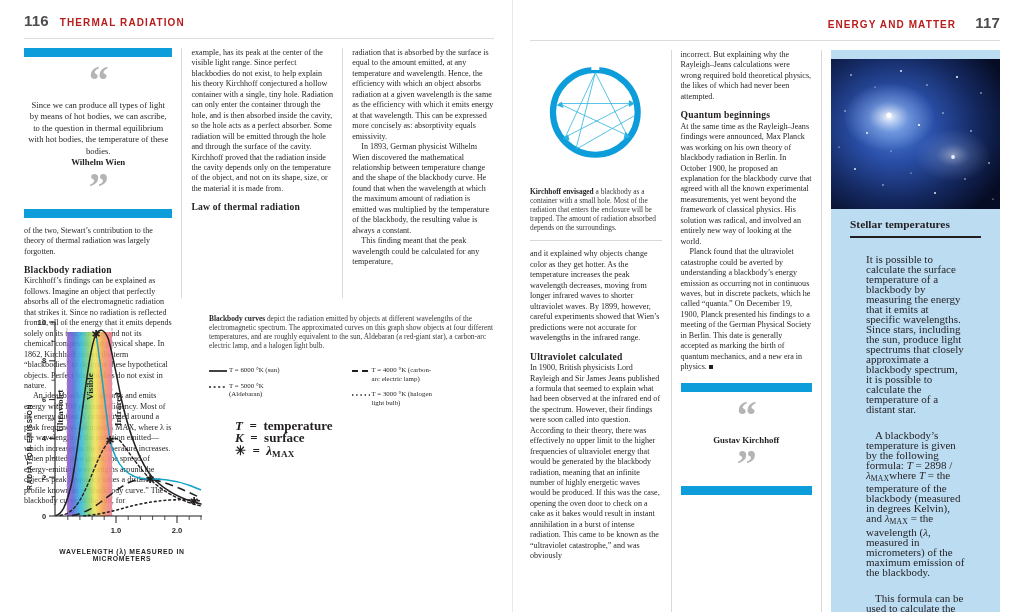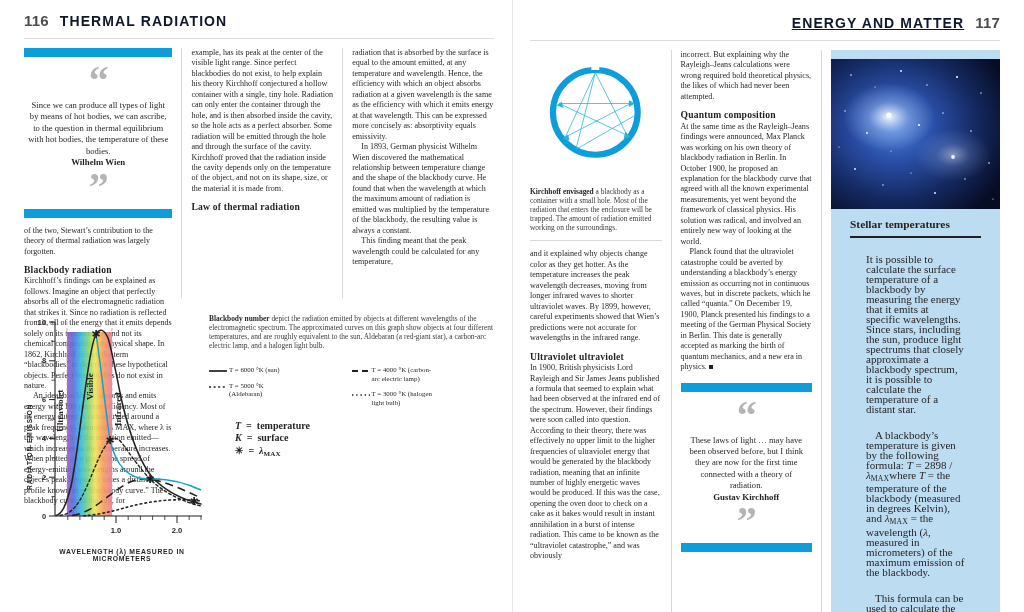--- a/index.html
+++ b/index.html
@@ -17,25 +17,25 @@
 
   
   .runhead{display:flex;align-items:baseline;height:22px;}
   .runhead.right{justify-content:flex-end;}
   .folio{
     font-family:"Liberation Sans", sans-serif;
     font-weight:bold;font-size:15px;color:#4d4d4d;letter-spacing:.2px;
   }
   .runtitle{
     font-family:"Liberation Sans", sans-serif;
-    font-weight:bold;font-size:14px;color:#0f172a;
+    font-weight:bold;font-size:10px;color:#b91c1c;
     letter-spacing:1.1px;text-transform:uppercase;
   }
   .runhead .runtitle{margin-left:11px;}
-  .runhead.right .runtitle{margin-left:0;margin-right:11px;text-decoration:underline;}
+  .runhead.right .runtitle{margin-left:0;margin-right:19px;}
   .rule{height:1px;background:#dcdcdc;margin:4px 0 9px 0;}
 
   
   .cols{display:flex;gap:0;}
   .col{box-sizing:border-box;}
   .coldiv{width:1px;background:#d9d9d9;margin:0 9px;flex:none;}
 
   p.body{
     font-size:8.1px;line-height:10.45px;margin:0;text-align:left;
     hyphens:none;
@@ -79,21 +79,21 @@
     font-size:6.6px;letter-spacing:.9px;white-space:nowrap;color:#231f20;
   }
   .chart-svg{display:block;}
   .chart-right{flex:1;padding-left:7px;box-sizing:border-box;}
   .legend{margin-top:16px;display:flex;flex-wrap:wrap;}
   .lgcol{width:50%;box-sizing:border-box;}
   .lgitem{display:flex;margin-bottom:7px;font-size:6.9px;line-height:8.4px;}
   .lgkey{width:20px;flex:none;padding-top:3px;}
   .lgkey svg{display:block;}
   .lgtxt{white-space:pre-line;}
-  .keydefs{margin-top:6px;font-size:10px;line-height:12.4px;font-weight:bold;}
+  .keydefs{margin-top:6px;font-size:13px;line-height:12.4px;font-weight:bold;}
   .keydefs i{font-style:italic;font-family:"Liberation Serif",serif;}
   .xlab{
     font-family:"Liberation Sans", sans-serif;font-weight:bold;
     font-size:6.8px;letter-spacing:.7px;text-align:center;
     margin-top:2px;color:#231f20;
   }
 
   
   .sidebar{
     width:169px;flex:none;background:#bcdcf2;
@@ -258,21 +258,21 @@
             <text x="126" y="169">✱</text>
             <text x="170" y="191">✱</text>
           </g>
         </svg>
 
         <div class="xlab" style="margin-left:18px;">WAVELENGTH (λ) MEASURED IN MICROMETERS</div>
       </div>
 
       <div class="chart-right">
         <p class="cap" style="margin-top:0;">
-          <b>Blackbody number</b><span> depict the radiation emitted by objects at different wavelengths of the electromagnetic spectrum. The approximated curves on this graph show objects at four different temperatures, and are roughly equivalent to the sun, Aldebaran (a red-giant star), a carbon-arc electric lamp, and a halogen light bulb.</span>
+          <b>Blackbody curves</b><span> depict the radiation emitted by objects at different wavelengths of the electromagnetic spectrum. The approximated curves on this graph show objects at four different temperatures, and are roughly equivalent to the sun, Aldebaran (a red-giant star), a carbon-arc electric lamp, and a halogen light bulb.</span>
         </p>
 
         <div class="legend">
           <div class="lgcol">
             <div class="lgitem">
               <span class="lgkey">
                 <svg width="18" height="4">
                     <line x1="0" y1="2" x2="18" y2="2" stroke="#231f20" stroke-width="1.7"></line>
                   </svg>
               </span>
@@ -358,44 +358,43 @@
           </g>
           <g fill="#2bb3e0">
             <polygon points="108,84 114,90 106,92"></polygon>
             <polygon points="36,50 30,54 38,57"></polygon>
             <polygon points="112,48 119,52 112,56"></polygon>
             <polygon points="43,87 37,92 45,94"></polygon>
           </g>
         </svg>
 
         <p class="cap">
-          <b>Kirchhoff envisaged</b><span> a blackbody as a container with a small hole. Most of the radiation that enters the enclosure will be trapped. The amount of radiation emitted working on the surroundings.</span>
+          <b>Kirchhoff envisaged</b><span> a blackbody as a container with a small hole. Most of the radiation that enters the enclosure will be trapped. The amount of radiation absorbed depends on the surroundings.</span>
         </p>
         <div class="caprule"></div>
 
         <p class="body">and it explained why objects change color as they get hotter. As the temperature increases the peak wavelength decreases, moving from longer infrared waves to shorter ultraviolet waves. By 1899, however, careful experiments showed that Wien’s predictions were not accurate for wavelengths in the infrared range.</p>
-        <h3 class="sub">Ultraviolet ultraviolet</h3>
+        <h3 class="sub">Ultraviolet calculated</h3>
         <p class="body">In 1900, British physicists Lord Rayleigh and Sir James Jeans published a formula that seemed to explain what had been observed at the infrared end of the spectrum. However, their findings were soon called into question. According to their theory, there was effectively no upper limit to the higher frequencies of ultraviolet energy that would be generated by the blackbody radiation, meaning that an infinite number of highly energetic waves would be produced. If this was the case, opening the oven door to check on a cake as it bakes would result in instant annihilation in a burst of intense radiation. This came to be known as the “ultraviolet catastrophe,” and was obviously</p>
       </div>
 
       <div class="coldiv"></div>
 
       <div class="col" style="width:149px;">
         <p class="body">incorrect. But explaining why the Rayleigh–Jeans calculations were wrong required bold theoretical physics, the likes of which had never been attempted.</p>
-        <h3 class="sub">Quantum composition</h3>
+        <h3 class="sub">Quantum beginnings</h3>
         <p class="body">At the same time as the Rayleigh–Jeans findings were announced, Max Planck was working on his own theory of blackbody radiation in Berlin. In October 1900, he proposed an explanation for the blackbody curve that agreed with all the known experimental measurements, yet went beyond the framework of classical physics. His solution was radical, and involved an entirely new way of looking at the world.</p>
         <p class="body" style="text-indent:9px;">
           <span>Planck found that the ultraviolet catastrophe could be averted by understanding a blackbody’s energy emission as occurring not in continuous waves, but in discrete packets, which he called “quanta.” On December 19, 1900, Planck presented his findings to a meeting of the German Physical Society in Berlin. This date is generally accepted as marking the birth of quantum mechanics, and a new era in physics.</span><span class="endmark"></span>
         </p>
 
         <div class="quote" style="margin-top:10px;">
           <div class="qbar"></div>
           <div class="qinner">
             <div class="qmark open">“</div>
-            <div class="qtext">These laws of light … may have been observed before, but I think they are now for the first time connected with a theory of radiation.</div>
             <div class="qauthor">Gustav Kirchhoff</div>
             <div class="qmark close">”</div>
           </div>
           <div class="qbar"></div>
         </div>
       </div>
 
       <div class="coldiv"></div>
 
       <div class="sidebar">

